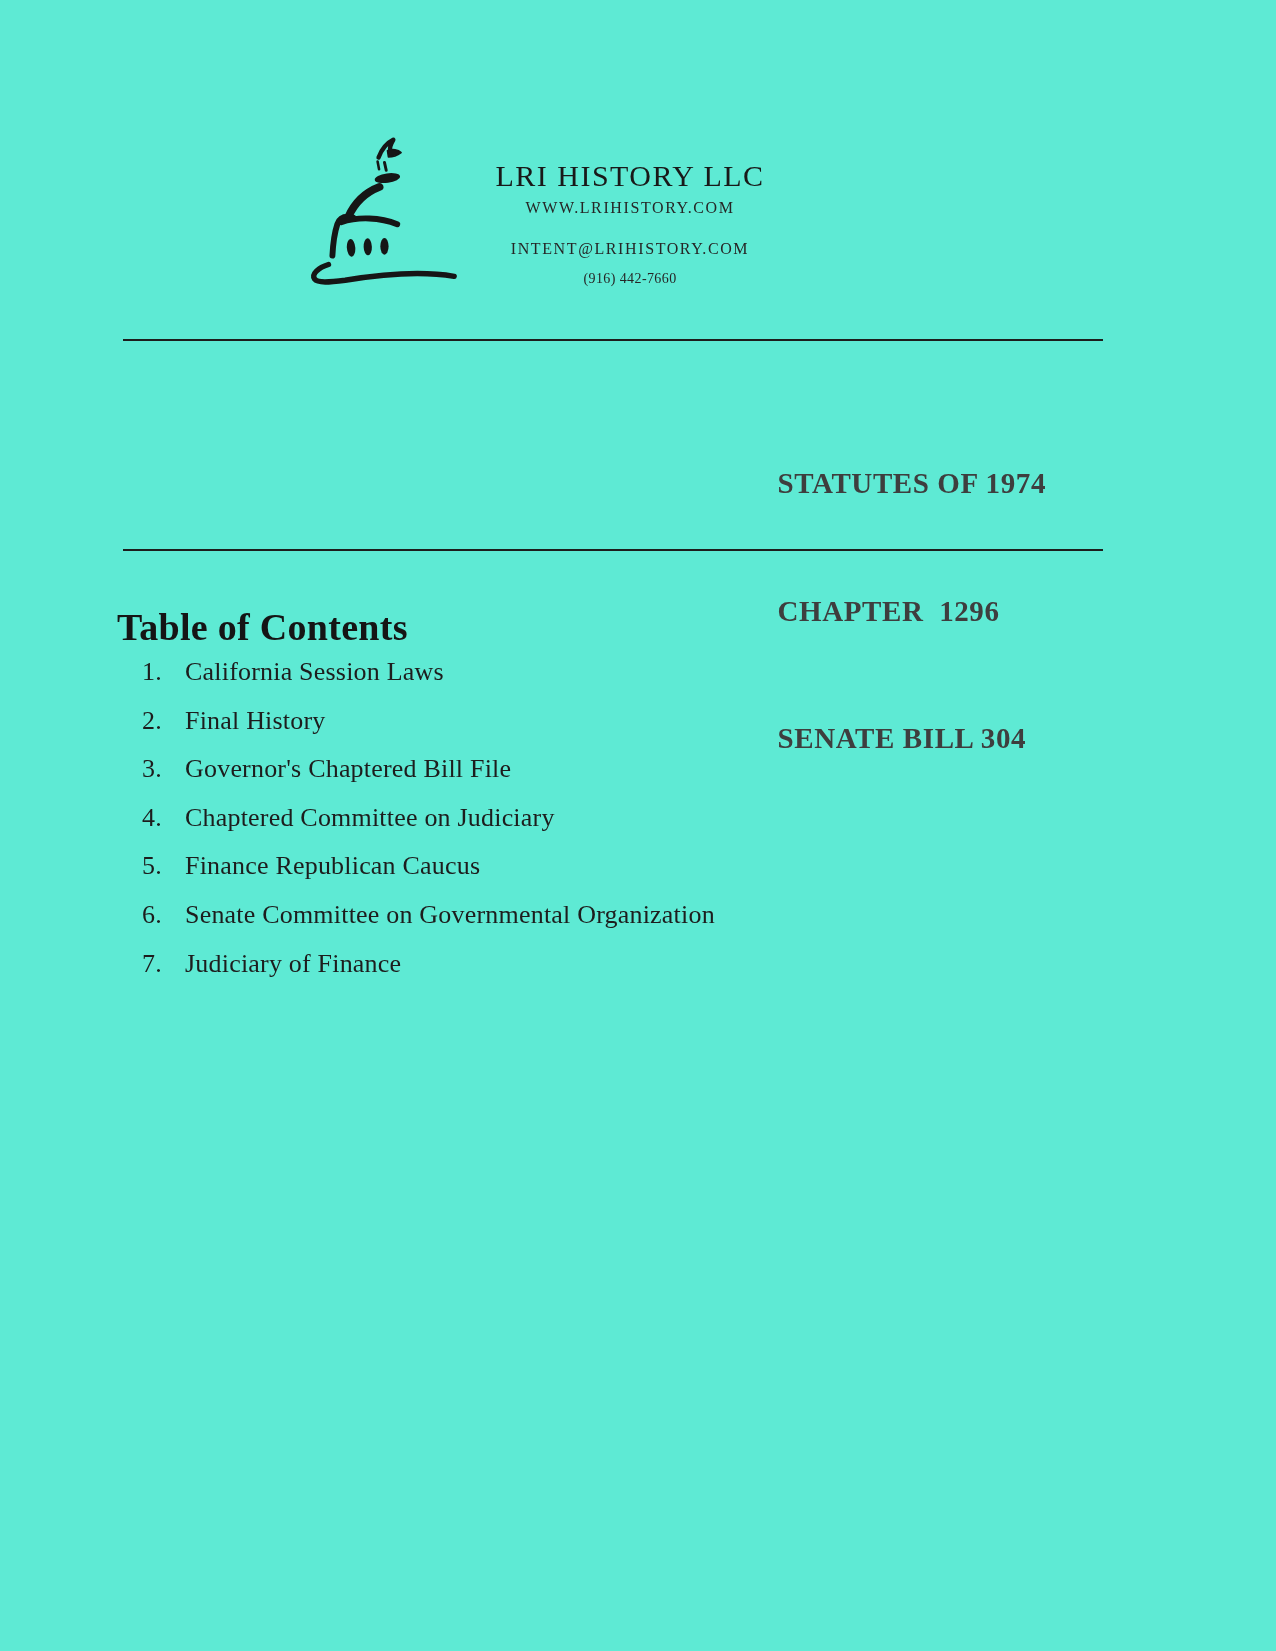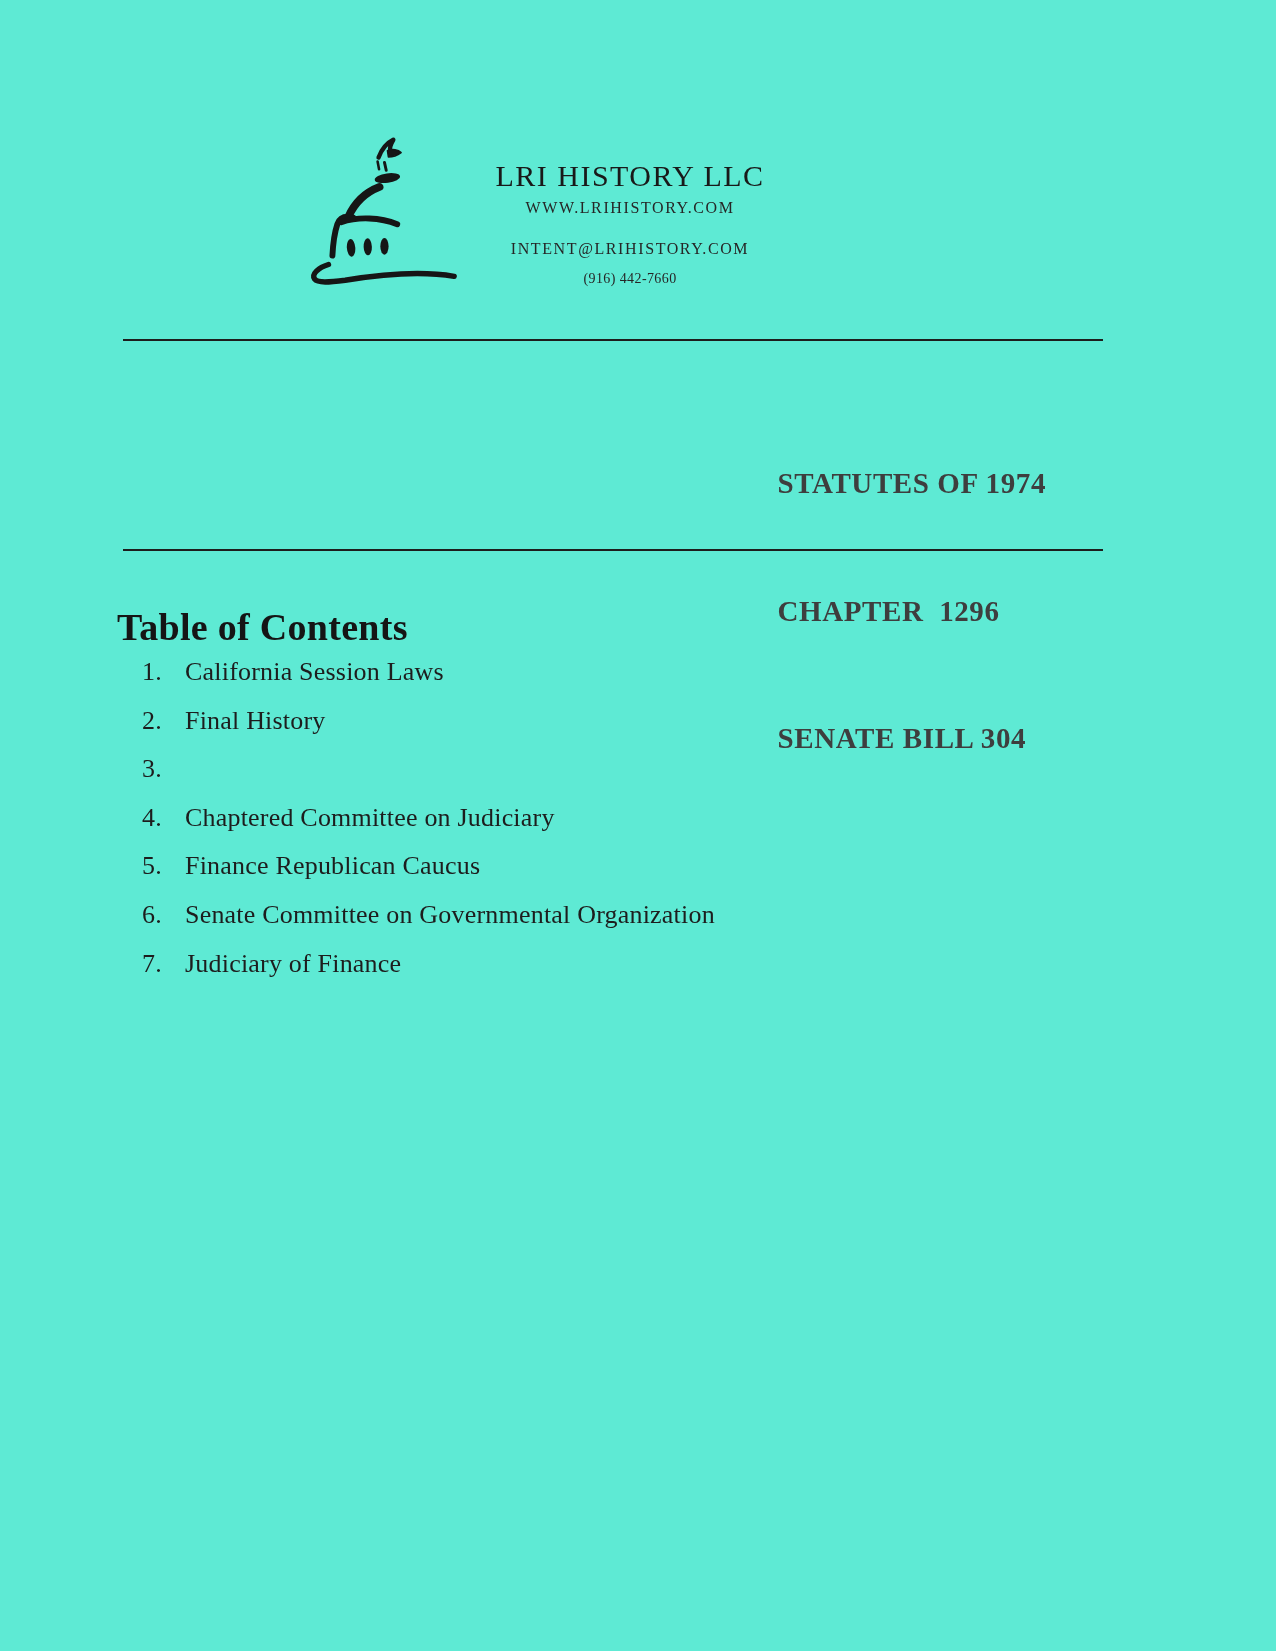--- a/index.html
+++ b/index.html
@@ -102,20 +102,21 @@
     <li>
       <span class="num">1.</span>
       <span class="toc-label">California Session Laws</span>
     </li>
     <li>
       <span class="num">2.</span>
       <span class="toc-label">Final History</span>
     </li>
     <li>
       <span class="num">3.</span>
+      <span class="toc-label">Governor's Chaptered Bill File</span>
     </li>
     <li>
       <span class="num">4.</span>
       <span class="toc-label">Chaptered Committee on Judiciary</span>
     </li>
     <li>
       <span class="num">5.</span>
       <span class="toc-label">Finance Republican Caucus</span>
     </li>
     <li>

